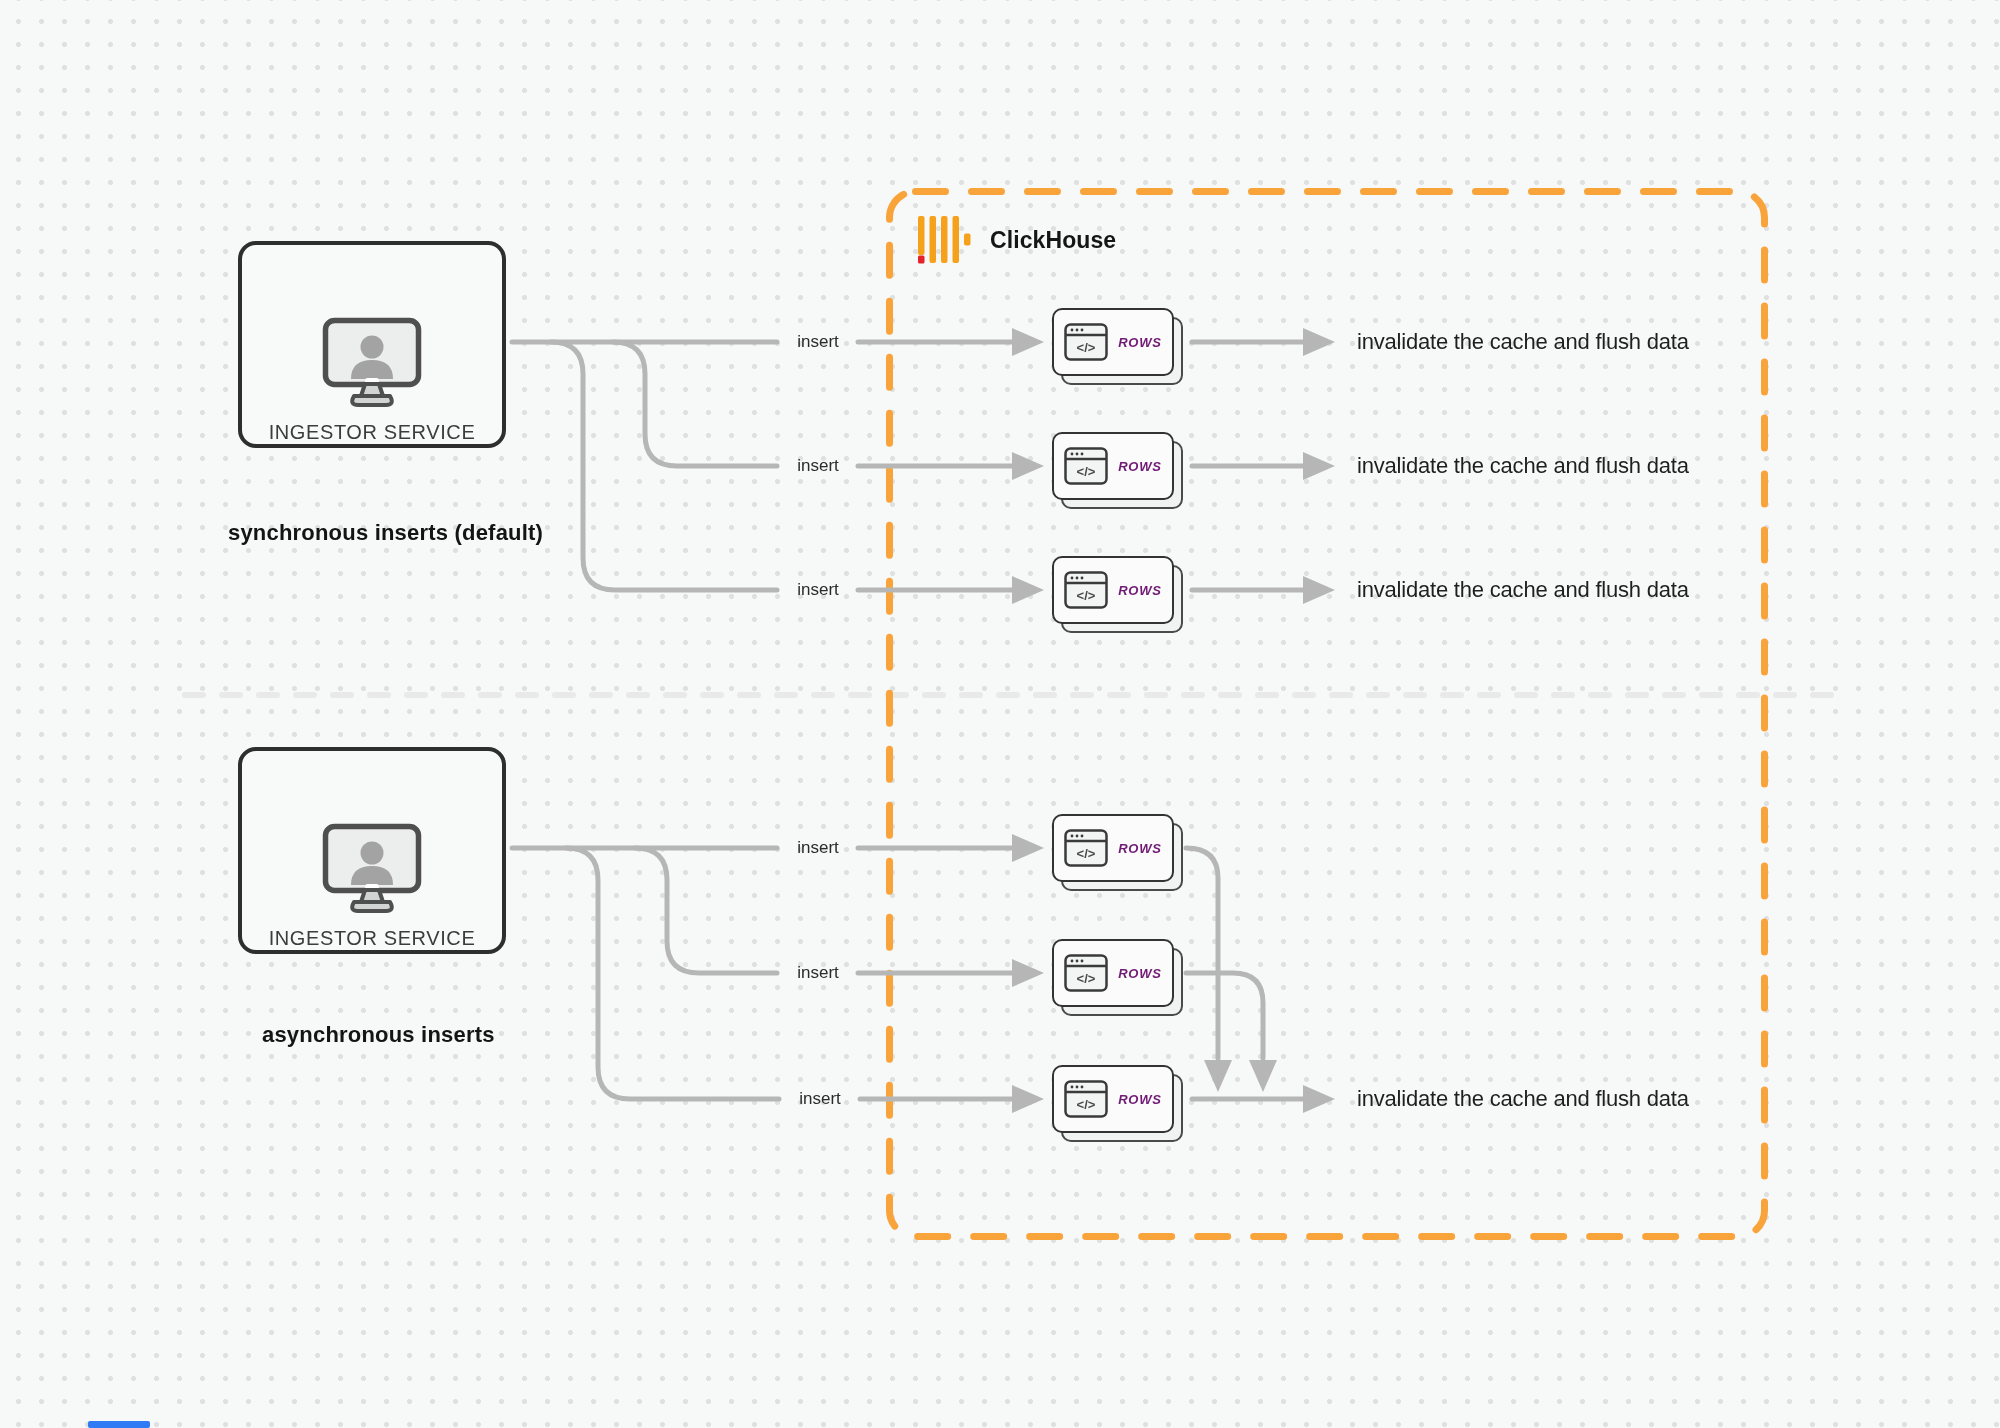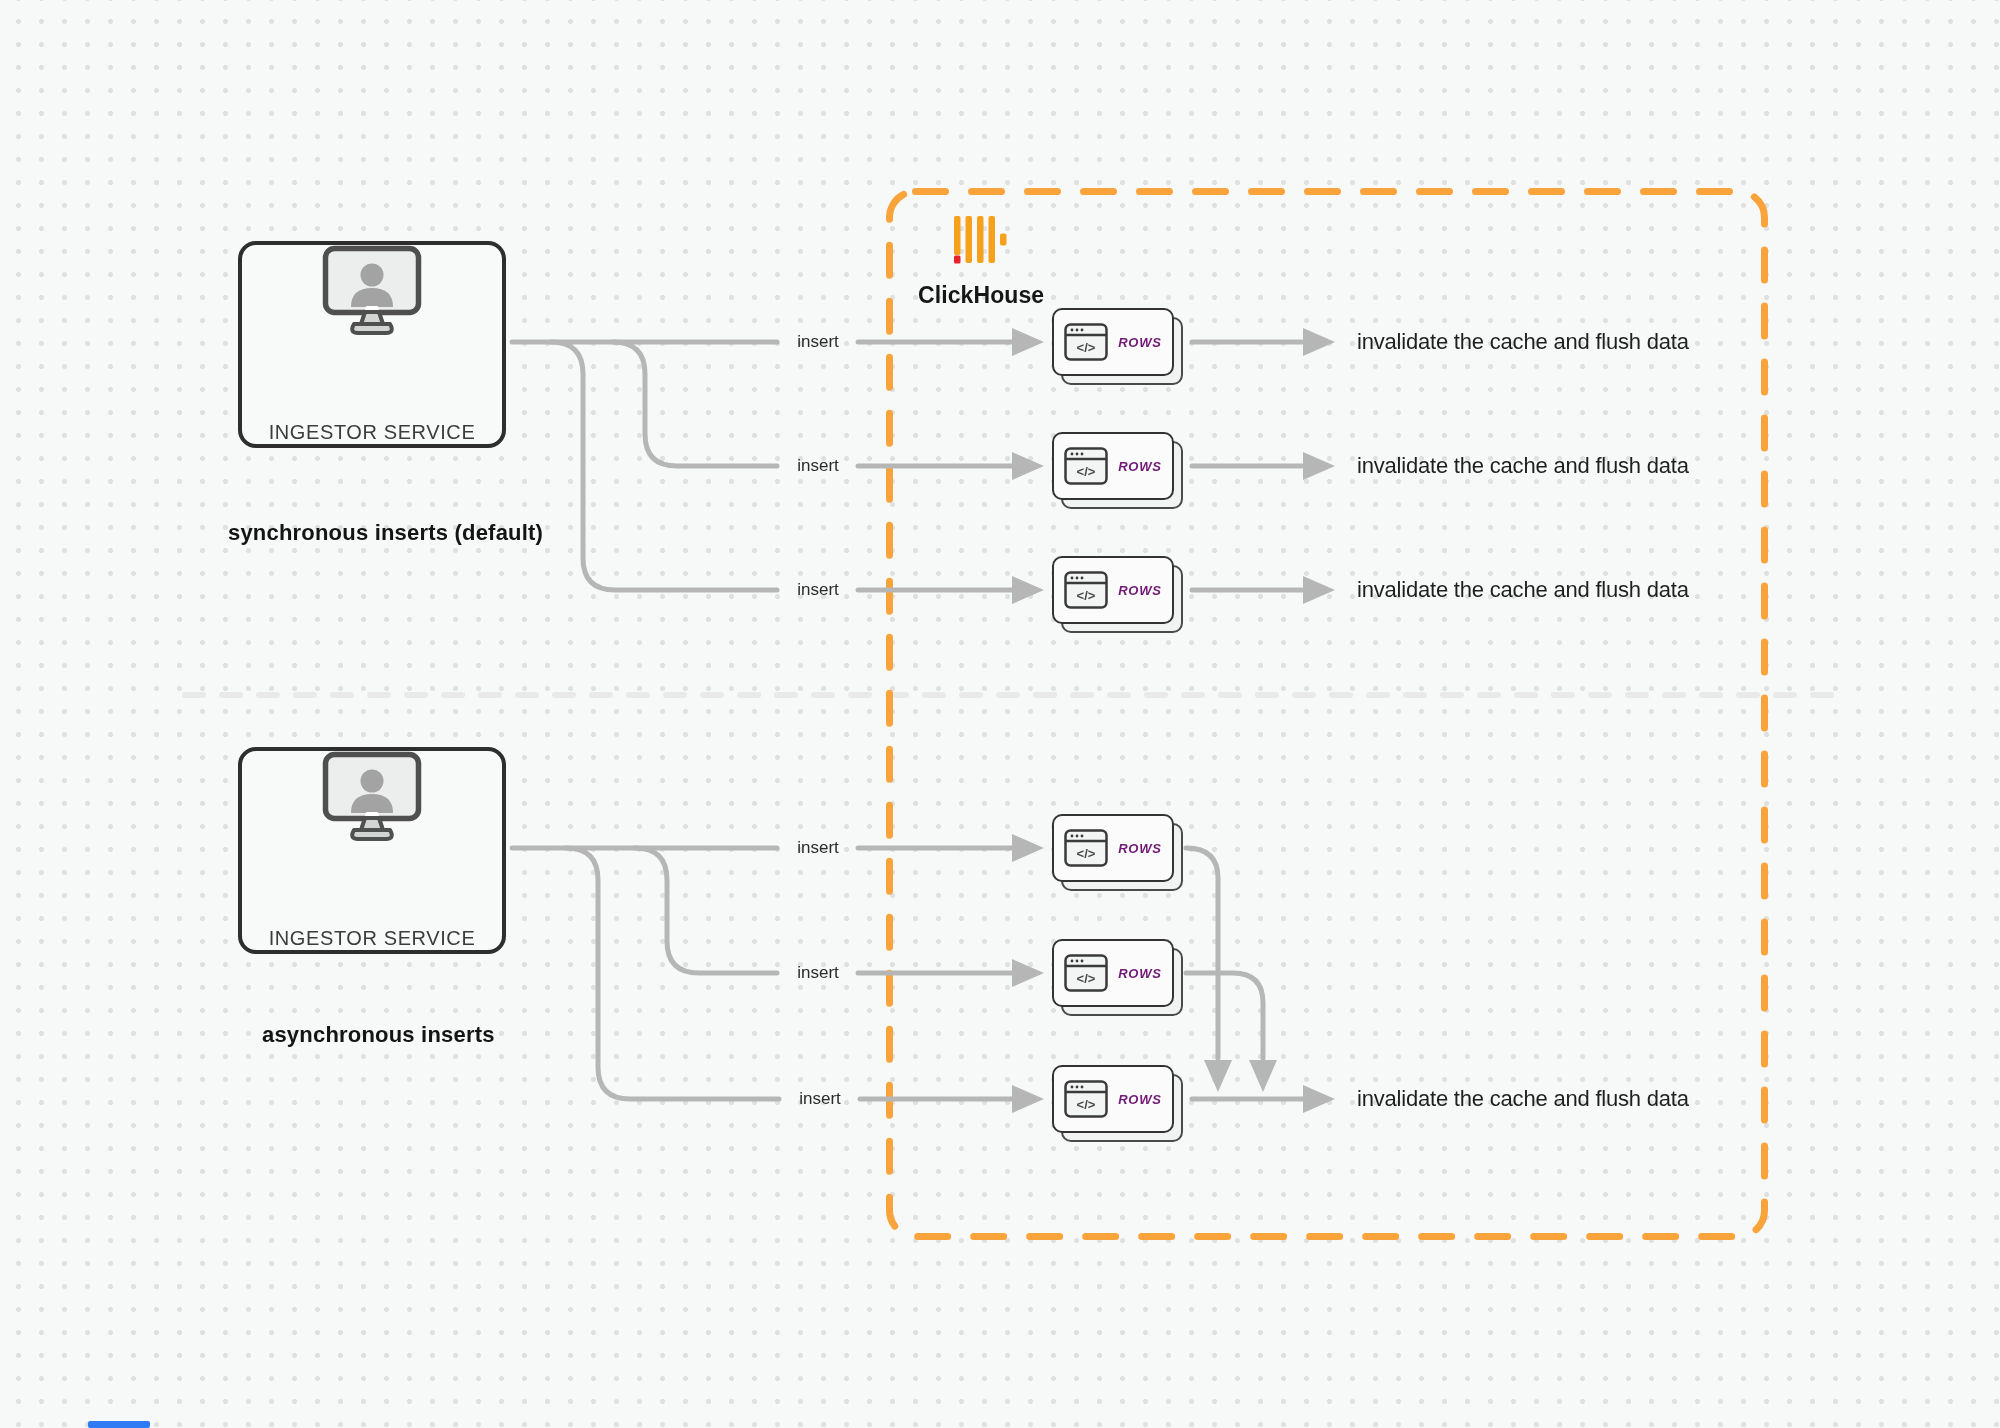--- a/index.html
+++ b/index.html
@@ -12,21 +12,21 @@
     background-position:7px 10px;
     font-family:"Liberation Sans",sans-serif;
     overflow:hidden;
   }
   .svg-layer{position:absolute;left:0;top:0;width:2000px;height:1428px;}
 
   .ingestor{
     position:absolute;left:238px;width:268px;height:207px;
     box-sizing:border-box;border:4.5px solid #2e2e2e;border-radius:18px;
     background:#f8f9f9;
-    display:flex;flex-direction:column;align-items:center;justify-content:space-between;gap:10px;
+    display:flex;flex-direction:column;align-items:center;justify-content:flex-end;gap:10px;
   }
   .ingestor .svc-label{font-size:20px;color:#3c3c3c;letter-spacing:0.6px;}
 
   .section-label{
     position:absolute;transform:translateY(-50%);
     font-size:22px;font-weight:bold;color:#141414;letter-spacing:0.2px;text-align:right;
   }
 
   .insert-label{
     position:absolute;transform:translate(-50%,-50%);
@@ -42,21 +42,21 @@
     position:absolute;left:9px;top:9px;width:122px;height:68px;box-sizing:border-box;
     border:2.5px solid #4a4a4a;border-radius:10px;background:#f1f2f2;
   }
   .card .front{
     position:absolute;left:0;top:0;width:122px;height:68px;box-sizing:border-box;
     border:2.5px solid #333333;border-radius:10px;background:#fbfbfb;
     display:flex;align-items:center;justify-content:center;gap:10px;
   }
   .card .rows{font-size:13px;font-style:italic;font-weight:bold;color:#701a75;letter-spacing:0.8px;}
 
-  .ch-header{position:absolute;left:918px;top:216px;display:flex;align-items:center;gap:18px;flex-direction:column;}
+  .ch-header{position:absolute;left:918px;top:216px;display:flex;align-items:center;gap:18px;}
   .ch-title{font-size:23px;font-weight:600;color:#161616;letter-spacing:0.1px;}
 
   .blue-artifact{
     position:absolute;left:88px;top:1421px;width:62px;height:7px;
     background:#2f7bf6;border-radius:2px;
   }
 </style>
 </head>
 <body>
 

